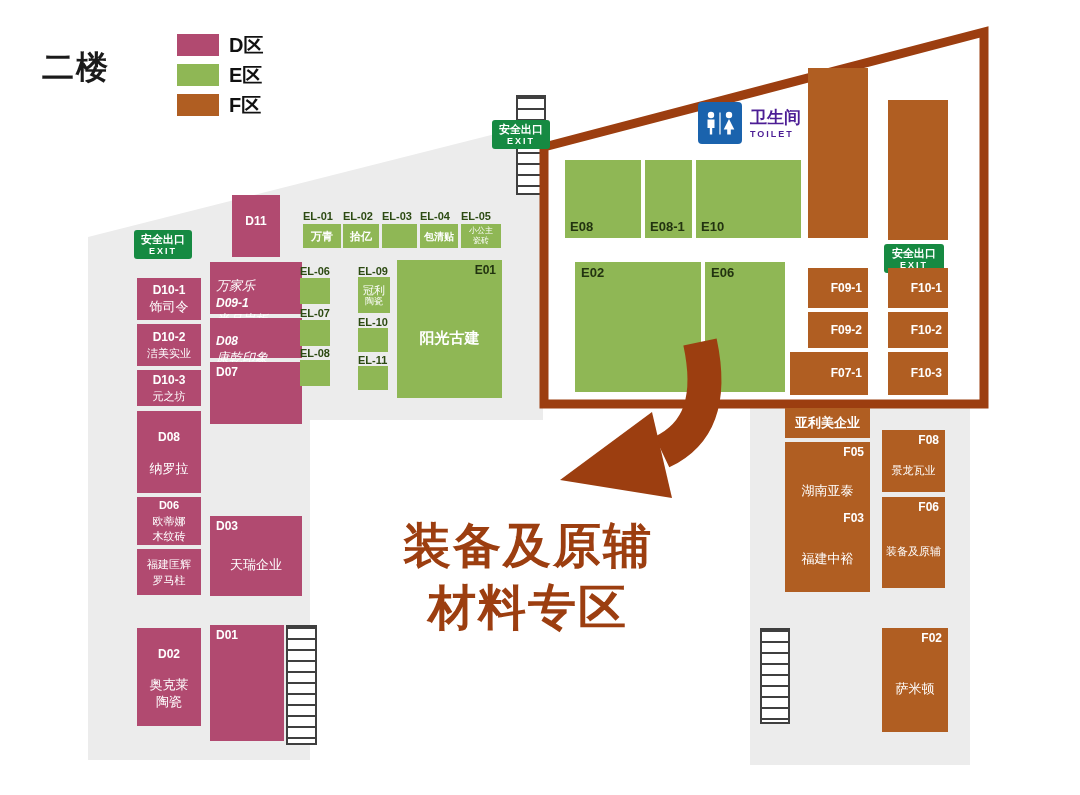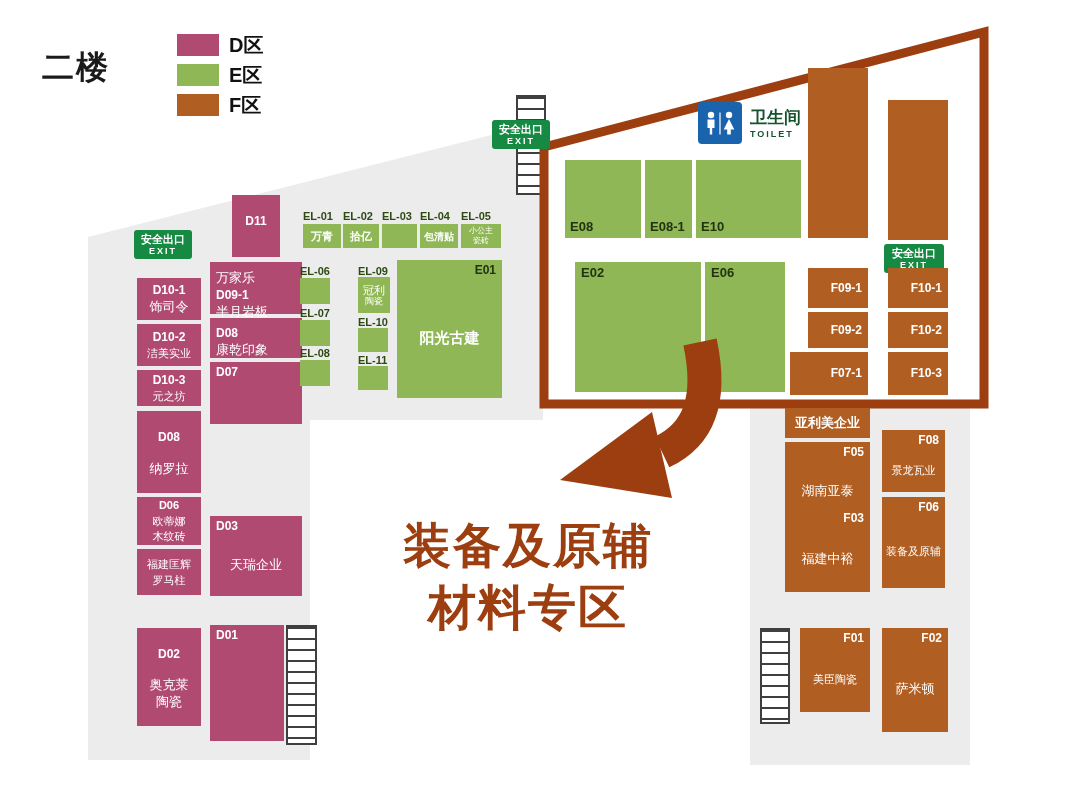--- a/index.html
+++ b/index.html
@@ -18,34 +18,34 @@
   
   .stair{position:absolute;border:2px solid #3f3f3f;background-color:#fff;
          background-image:repeating-linear-gradient(to bottom,#3f3f3f 0 2px,transparent 2px 11px);}
   
   .sign{position:absolute;background:#168a42;color:#fff;text-align:center;border-radius:3px;
         padding:3px 2px;line-height:1.15;box-sizing:border-box;}
   .sign .l1{font-size:11px;font-weight:700;}
   .sign .l2{font-size:9px;font-weight:700;letter-spacing:2px;}
   .toilet-box{position:absolute;left:698px;top:102px;width:44px;height:42px;background:#1a63ad;border-radius:4px;
               display:flex;align-items:center;justify-content:center;}
-  .toilet-text{position:absolute;left:750px;top:106px;color:#14532d;}
+  .toilet-text{position:absolute;left:750px;top:106px;color:#4c1d95;}
   .tt1{font-size:17px;font-weight:800;}
   .tt2{font-size:9px;font-weight:700;letter-spacing:2px;}
   
   .booth{position:absolute;box-sizing:border-box;display:flex;flex-direction:column;color:#fff;}
   .bd{background:#b14a70;}
   .be{background:#8fb755;}
   .bf{background:#b05e22;}
   .code{font-weight:700;font-size:12px;line-height:1.25;}
   .nm{font-size:13px;line-height:1.3;}
   .sm{font-size:11px;}
   .dk{color:#223310;}
   .cstack{align-items:center;justify-content:center;text-align:center;gap:1px;}
-  .lstack{align-items:flex-start;padding:8px 6px;gap:1px;}
+  .lstack{align-items:flex-start;padding:16px 6px;gap:1px;font-style:italic;}
   .codeTL{align-self:flex-start;padding:3px 0 0 6px;}
   .codeTC{align-self:center;padding-top:19px;}
   .codeTR{align-self:flex-end;padding:3px 6px 0 0;}
   .codeBL{margin-top:auto;align-self:flex-start;padding:0 0 3px 5px;font-size:13px;}
   .codeR{margin:auto 6px auto auto;}
   .nmMid{margin:auto;text-align:center;}
   .ellabel{position:absolute;font-size:11px;font-weight:700;color:#2c4a12;line-height:1;}
   
   .ovl{position:absolute;left:0;top:0;pointer-events:none;}
   .callout{position:absolute;left:328px;width:400px;text-align:center;font-size:48px;font-weight:800;
@@ -257,24 +257,20 @@
     <span class="nm sm nmMid">景龙瓦业</span>
   </div>
   <div class="booth bf" style="left:785px;top:508px;width:85px;height:84px">
     <span class="code codeTR">F03</span>
     <span class="nm nmMid">福建中裕</span>
   </div>
   <div class="booth bf" style="left:882px;top:497px;width:63px;height:91px">
     <span class="code codeTR">F06</span>
     <span class="nm sm nmMid">装备及原辅</span>
   </div>
-  <div class="booth bf" style="left:800px;top:628px;width:70px;height:84px">
-    <span class="code codeTR">F01</span>
-    <span class="nm sm nmMid">美臣陶瓷</span>
-  </div>
   <div class="booth bf" style="left:882px;top:628px;width:66px;height:104px">
     <span class="code codeTR">F02</span>
     <span class="nm nmMid">萨米顿</span>
   </div>
 
   <div class="callout" style="top:582px">材料专区</div>
   <div class="callout" style="top:520px">装备及原辅</div>
 
   <svg class="ovl" width="1080" height="795" viewBox="0 0 1080 795">
     <path d="M700,342 C712,398 700,434 662,452" stroke="#9c3e10" stroke-width="34" fill="none"></path>

